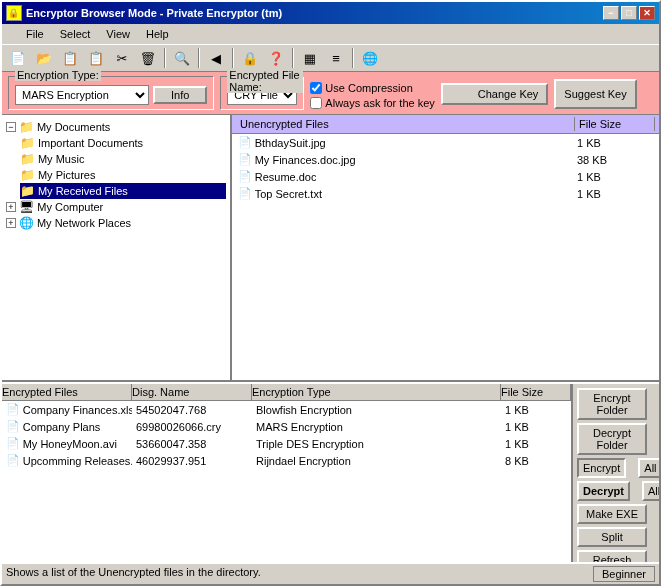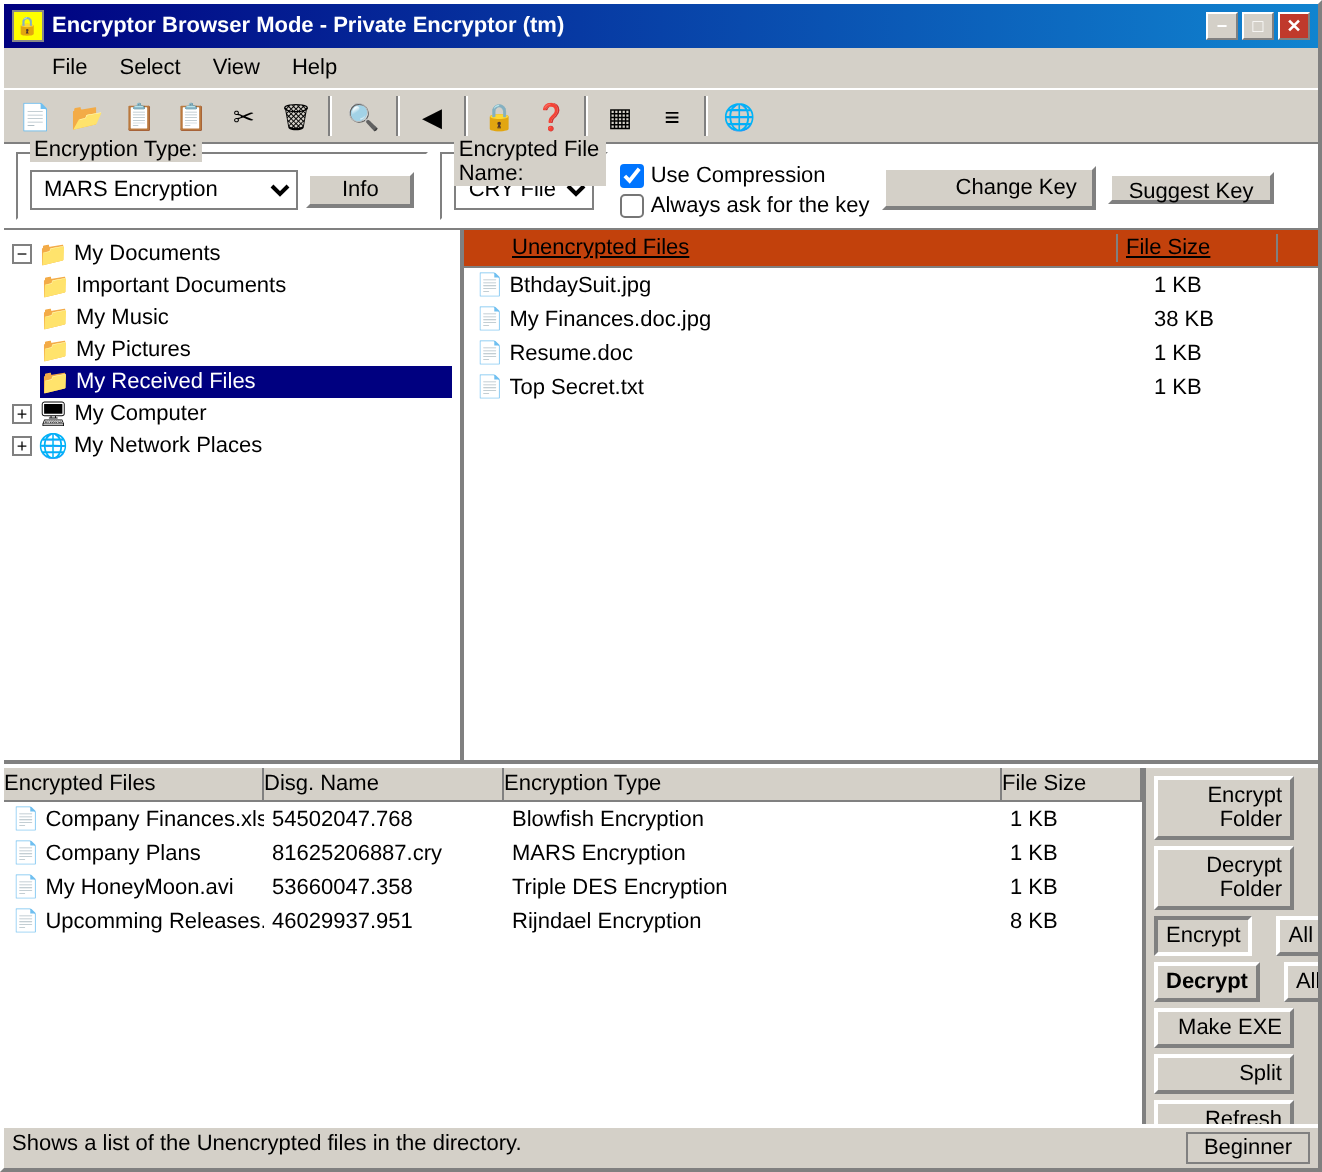--- a/index.html
+++ b/index.html
@@ -76,21 +76,21 @@
       display: flex; align-items: center; justify-content: center;
       font-size: 13px;
     }
     .tb-separator {
       width: 2px; height: 20px;
       border-left: 1px solid #808080;
       border-right: 1px solid #fff;
       margin: 0 2px;
     }
     .options-bar {
-      background: #ffffff;
+      background: #fca5a5;
       padding: 4px 6px;
       display: flex;
       align-items: center;
       gap: 6px;
       border-bottom: 1px solid #808080;
     }
     .options-group {
       border: 1px solid #808080;
       border-right-color: #fff;
       border-bottom-color: #fff;
@@ -180,25 +180,24 @@
     .indent1 { margin-left: 14px; }
     .right-pane {
       flex: 1;
       background: white;
       overflow: auto;
       font-size: 11px;
     }
     .file-list-header {
       display: grid;
       grid-template-columns: 1fr 80px;
-      background: #c2410c;
+      background: #c4b5fd;
       border-bottom: 1px solid #808080;
-      padding: 2px 20px;
+      padding: 2px 4px;
       font-weight: normal;
-      text-decoration: underline;
     }
     .col-header {
       padding: 1px 4px;
       border-right: 1px solid #808080;
       font-size: 11px;
     }
     .file-row {
       display: grid;
       grid-template-columns: 1fr 80px;
       padding: 1px 4px;
@@ -265,21 +264,21 @@
       font-size: 11px;
       cursor: pointer;
       text-align: center;
       flex: 1;
     }
     .rb-btn:active, .rb-btn.pressed {
       border: 2px solid #808080;
       border-right-color: #fff;
       border-bottom-color: #fff;
     }
-    .rb-btn.full { width: 70px; flex: none; text-align: right; }
+    .rb-btn.full { width: 70px; flex: none; }
     .statusbar {
       background: #d4d0c8;
       border-top: 2px solid #fff;
       padding: 2px 4px;
       display: flex;
       justify-content: space-between;
       font-size: 11px;
     }
     .status-text { flex: 1; }
     .status-level {
@@ -355,21 +354,21 @@
       <div class="checkbox-row">
         <input type="checkbox" checked="" style="">
         <span>Use Compression</span>
       </div>
       <div class="checkbox-row">
         <input type="checkbox" style="">
         <span>Always ask for the key</span>
       </div>
     </div>
     <button class="win-button" style="margin-top:2px;height:22px;padding-left:35px;">Change Key</button>
-    <button class="win-button" style="margin-top:2px;height:16px;">Suggest Key</button>
+    <button class="win-button" style="margin-top:2px;height:30px;">Suggest Key</button>
   </div>
 
   <div class="main-area">
     <div class="panes-top">
 
       <div class="left-pane">
 
         <div class="tree-item">
           <div class="tree-expand">−</div>
           <span class="folder-icon">📁</span>
@@ -458,21 +457,21 @@
           </div>
           <div class="enc-cell">54502047.768</div>
           <div class="enc-cell">Blowfish Encryption</div>
           <div class="enc-cell">1 KB</div>
         </div>
         <div class="enc-row">
           <div class="enc-cell">
             <span>📄</span>
             <span>Company Plans</span>
           </div>
-          <div class="enc-cell">81625206887.cry</div>
+          <div class="enc-cell">69980026066.cry</div>
           <div class="enc-cell">MARS Encryption</div>
           <div class="enc-cell">1 KB</div>
         </div>
         <div class="enc-row">
           <div class="enc-cell">
             <span>📄</span>
             <span>My HoneyMoon.avi</span>
           </div>
           <div class="enc-cell">53660047.358</div>
           <div class="enc-cell">Triple DES Encryption</div>

